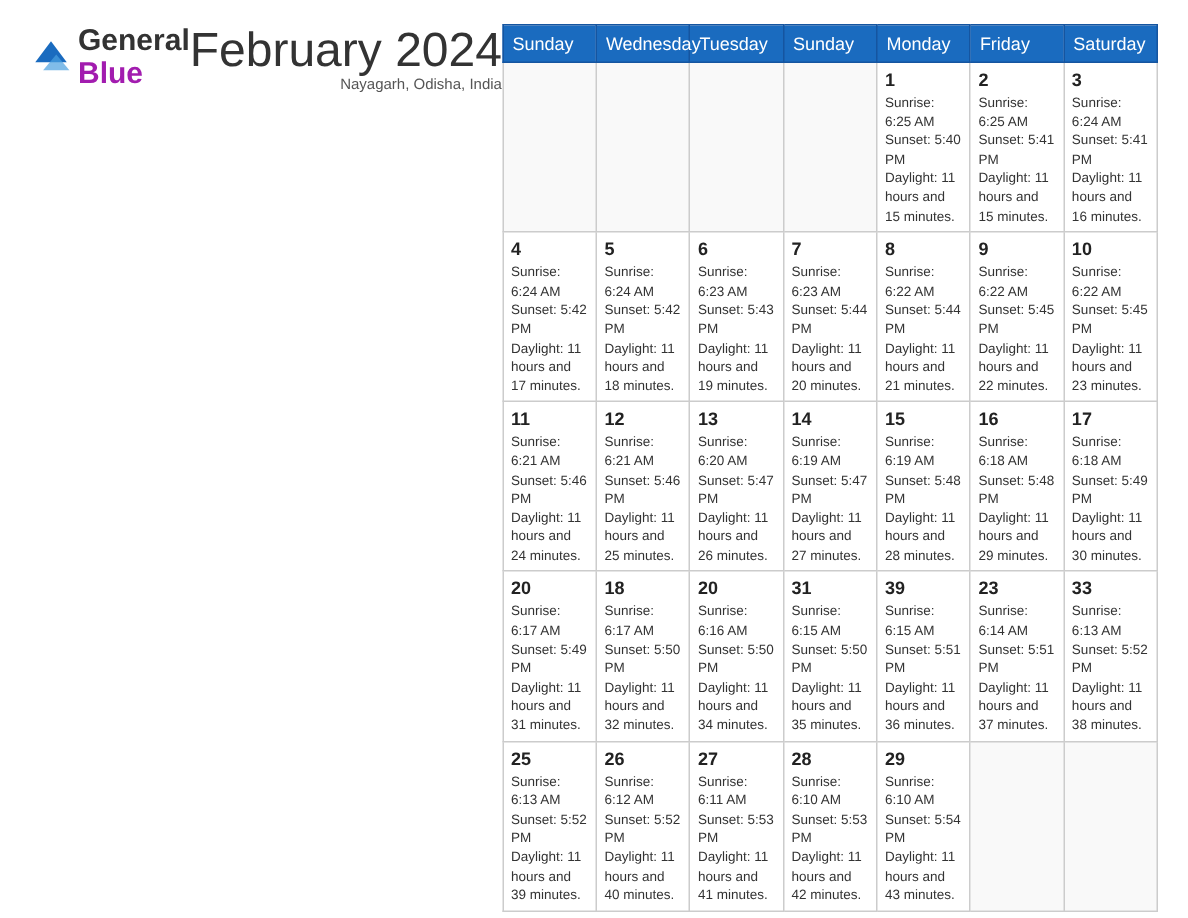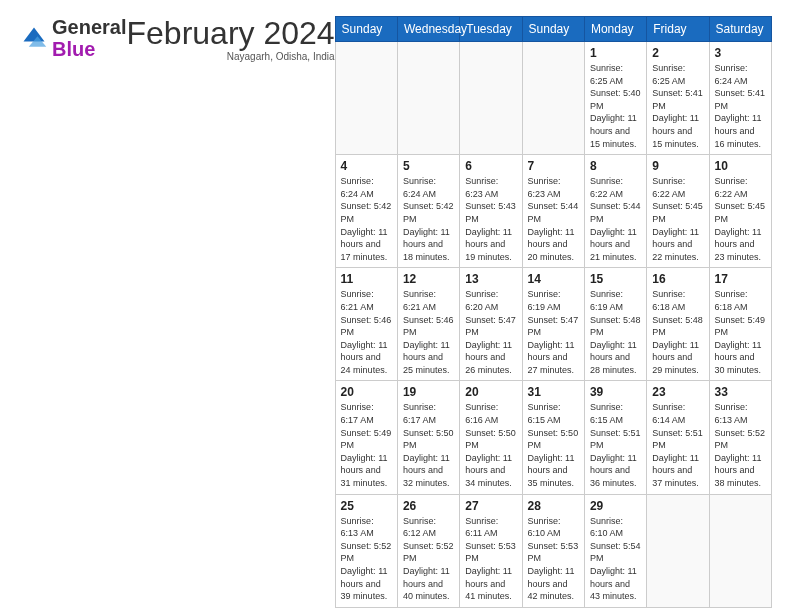--- a/index.html
+++ b/index.html
@@ -204,21 +204,21 @@
             <span class="day-number">17</span>
             <div class="day-info">Sunrise: 6:18 AM<br>Sunset: 5:49 PM<br>Daylight: 11 hours and 30 minutes.</div>
           </td>
         </tr>
         <tr>
           <td>
             <span class="day-number">20</span>
             <div class="day-info">Sunrise: 6:17 AM<br>Sunset: 5:49 PM<br>Daylight: 11 hours and 31 minutes.</div>
           </td>
           <td>
-            <span class="day-number">19</span>
+            <span class="day-number">18</span>
             <div class="day-info">Sunrise: 6:17 AM<br>Sunset: 5:50 PM<br>Daylight: 11 hours and 32 minutes.</div>
           </td>
           <td>
             <span class="day-number">20</span>
             <div class="day-info">Sunrise: 6:16 AM<br>Sunset: 5:50 PM<br>Daylight: 11 hours and 34 minutes.</div>
           </td>
           <td>
             <span class="day-number">31</span>
             <div class="day-info">Sunrise: 6:15 AM<br>Sunset: 5:50 PM<br>Daylight: 11 hours and 35 minutes.</div>
           </td>

